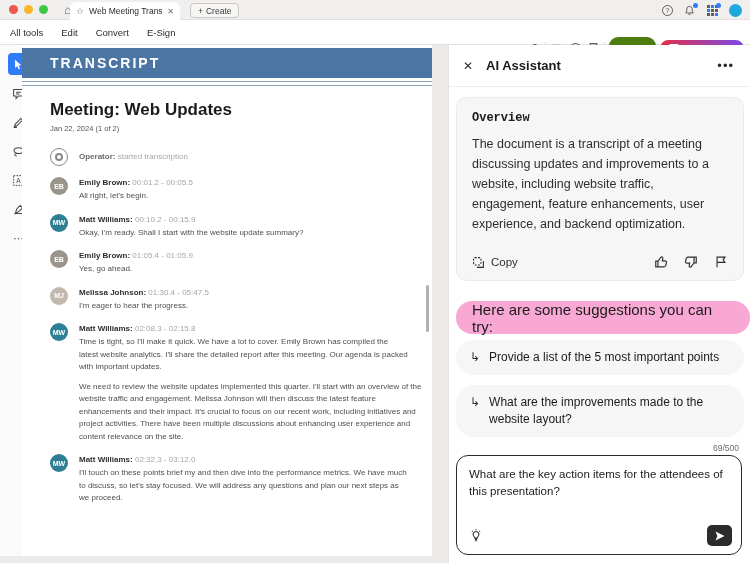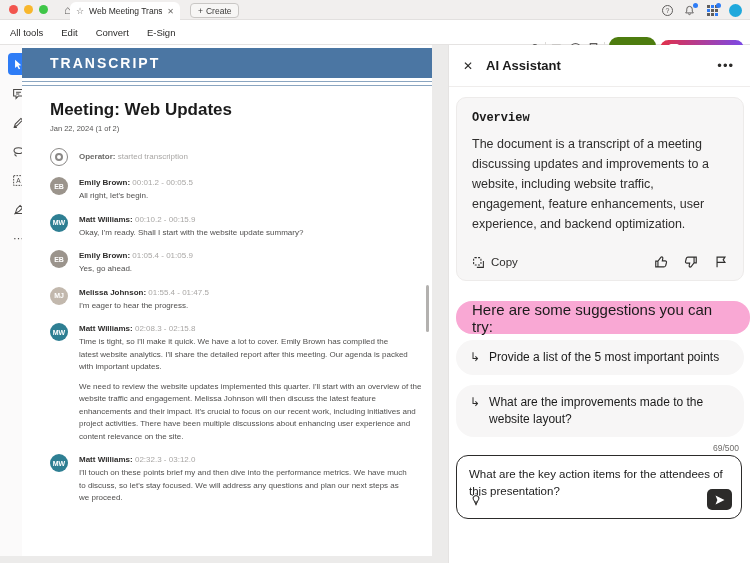--- a/index.html
+++ b/index.html
@@ -77,21 +77,21 @@
   .ov-actions { position:absolute; bottom:11px; left:15px; right:15px; display:flex; align-items:center; }
   .copy-btn { display:flex; align-items:center; gap:6px; font-size:11.5px; color:#2f2e2d; }
   .ov-icons { margin-left:auto; display:flex; gap:16px; color:#2f2e2d; }
   .ov-icons svg { display:block; }
   .sugg-intro { position:absolute; top:256px; left:7px; height:33px; background:#f9a8d4; border-radius:16px; display:flex; align-items:center; padding:0 16px; font-size:15px; color:#1b1b1b; }
   .sugg { position:absolute; left:7px; width:288px; background:#f7f6f6; border-radius:18px; display:flex; gap:9px; padding:9px 14px; font-size:12px; color:#1b1b1b; line-height:17px; }
   .sugg1 { top:295px; }
   .sugg2 { top:340px; }
   .sugg .arr { color:#2f2e2d; font-size:12px; flex:0 0 auto; }
   .counter { position:absolute; top:398px; right:11px; font-size:8.5px; color:#6e6c6a; }
-  .input-box { position:absolute; top:410px; left:7px; width:286px; height:64px; border:1.5px solid #2c2b2a; border-radius:12px; background:#fff; padding:10px 12px; }
+  .input-box { position:absolute; top:410px; left:7px; width:286px; height:100px; border:1.5px solid #2c2b2a; border-radius:12px; background:#fff; padding:10px 12px; }
   .input-text { font-size:11.5px; color:#1b1b1b; line-height:17px; width:260px; }
   .bulb { position:absolute; left:12px; bottom:8px; color:#2f2e2d; }
   .send-btn { position:absolute; right:9px; bottom:8px; width:25px; height:21px; background:#2c2b2a; border-radius:5px; display:flex; align-items:center; justify-content:center; color:#fff; }
 </style>
 </head>
 <body>
 
 <div class="app">
 
   <div class="titlebar">
@@ -259,21 +259,21 @@
           <span class="avy" style="background:#9b948c;">EB</span>
           <div class="ebody">
             <div class="eline"><span class="spk">Emily Brown:</span> <span class="tme">01:05.4 - 01:05.9</span></div>
             <div class="etext">Yes, go ahead.</div>
           </div>
         </div>
 
         <div class="entry">
           <span class="avy" style="background:#c2b8ad;">MJ</span>
           <div class="ebody">
-            <div class="eline"><span class="spk">Melissa Johnson:</span> <span class="tme">01:55.4 - 01:47.5</span></div>
+            <div class="eline"><span class="spk">Melissa Johnson:</span> <span class="tme">01:30.4 - 05:47.5</span></div>
             <div class="etext">I'm eager to hear the progress.</div>
           </div>
         </div>
 
         <div class="entry" style="margin-bottom:7px;">
           <span class="avy" style="background:#2e7f93;">MW</span>
           <div class="ebody">
             <div class="eline"><span class="spk">Matt Williams:</span> <span class="tme">02:08.3 - 02:15.8</span></div>
             <div class="etext">Time is tight, so I'll make it quick. We have a lot to cover. Emily Brown has compiled the latest website analytics. I'll share the detailed report after this meeting. Our agenda is packed with important updates.</div>
           </div>

